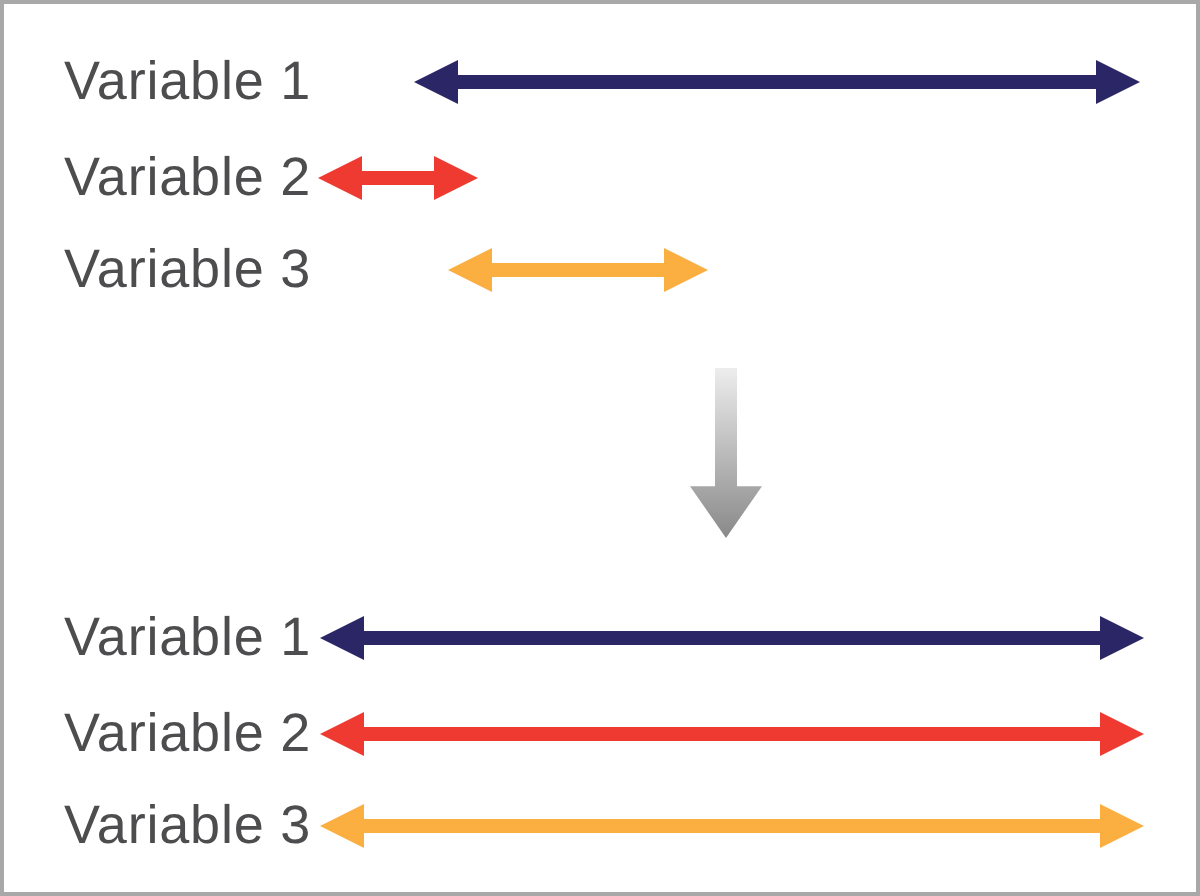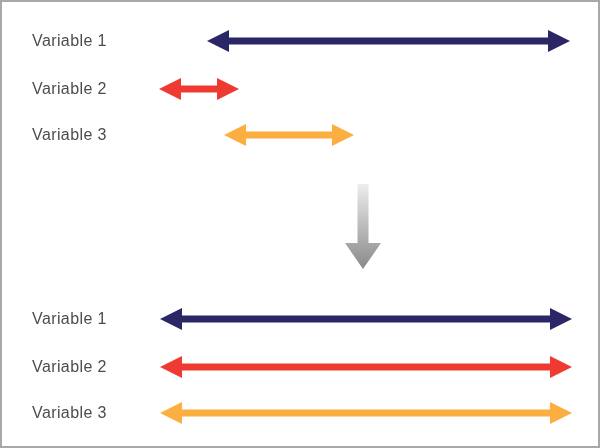--- a/index.html
+++ b/index.html
@@ -13,21 +13,21 @@
     height: 448px;
     box-sizing: border-box;
     border: 2px solid #a8a8a8;
     background: #ffffff;
     overflow: hidden;
     font-family: "Liberation Sans", sans-serif;
   }
   .var-label {
     position: absolute;
     transform: translateY(-50%);
-    font-size: 16px;
+    font-size: 27px;
     font-weight: 400;
     color: #4d4d4f;
     letter-spacing: 0.4px;
     white-space: nowrap;
     line-height: 1;
   }
   .range-arrow {
     position: absolute;
     height: 22px;
     transform: translateY(-50%);

